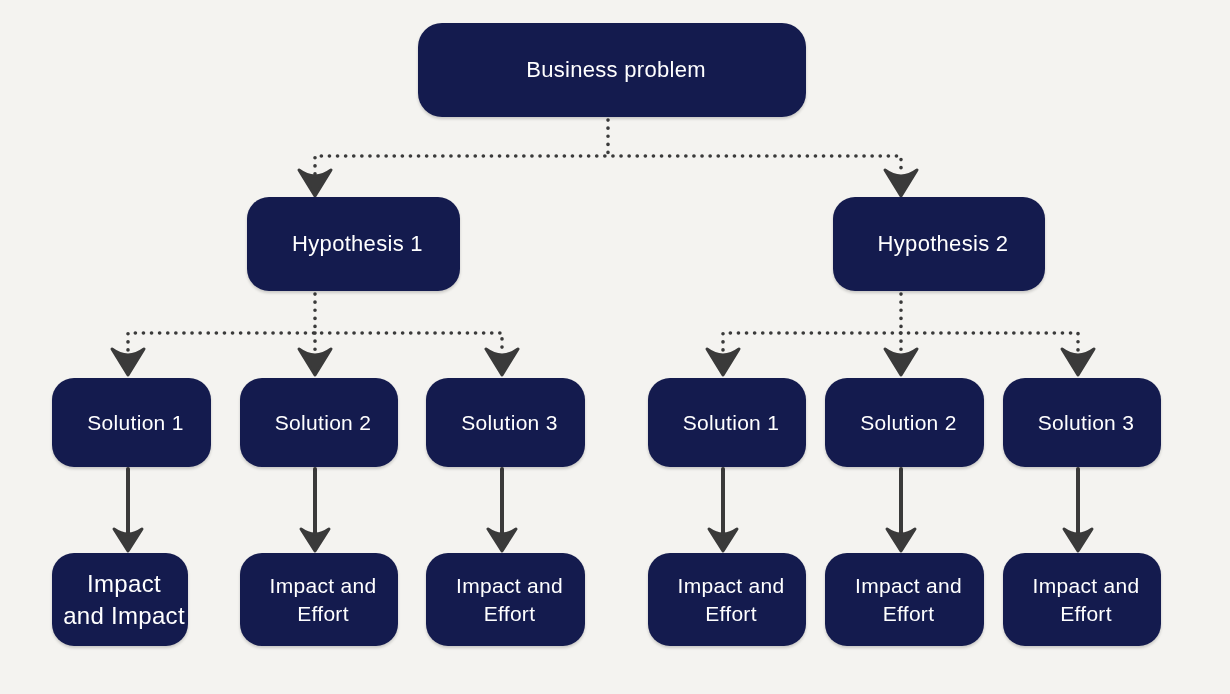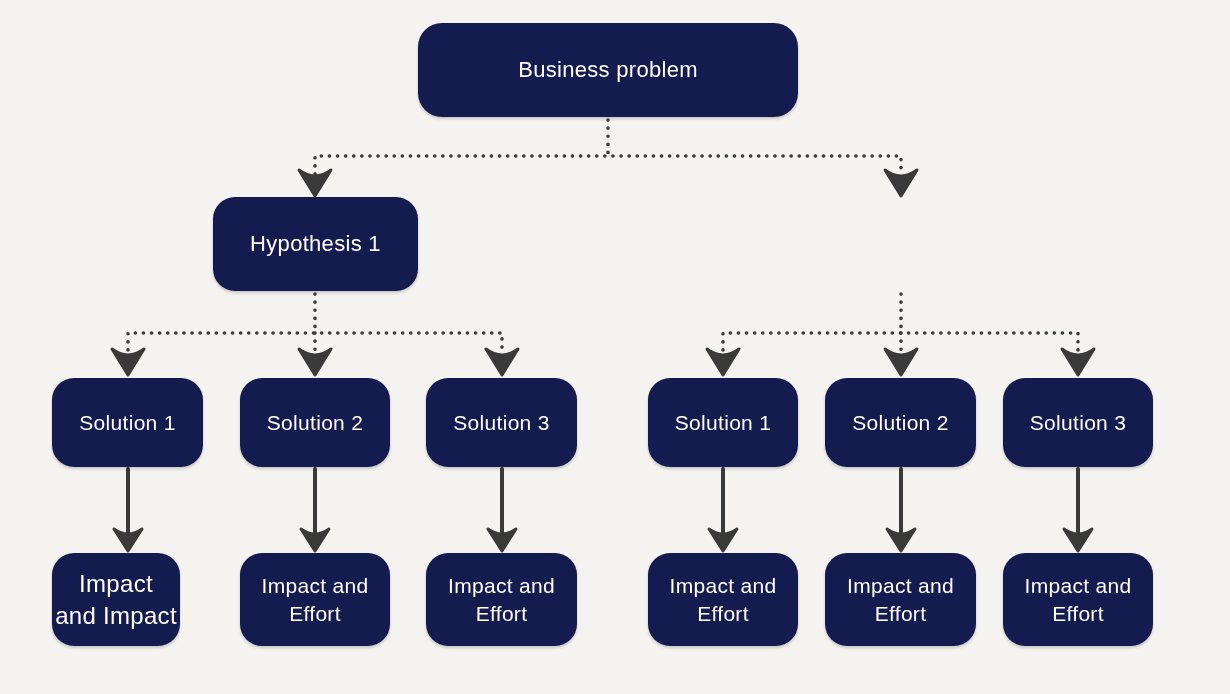--- a/index.html
+++ b/index.html
@@ -54,27 +54,29 @@
     border-radius:22px;
     display:flex;
     flex-direction:column;
     align-items:center;
     justify-content:center;
     text-align:center;
     font-size:21px;
     letter-spacing:0.3px;
     box-shadow:0 2px 3px rgba(0,0,0,0.18);
     line-height:1.3;
+    padding-left:8px;
   }
   .node.root{
     border-radius:24px;
     font-size:22px;
   }
   .node.hypothesis{
     font-size:22px;
+    margin-left:34px;
   }
   .node.impact-lg{
     font-size:24px;
   }
   .line{display:block;}
 </style>
 </head>
 <body>
 
 <div class="canvas">
@@ -123,20 +125,21 @@
       <use href="#arrowhead-sm" class="head" transform="translate(901,551)"></use>
       <path class="solid-line" d="M1078 469 V535"></path>
       <use href="#arrowhead-sm" class="head" transform="translate(1078,551)"></use>
     </g>
   </svg>
 
   <div class="node root" style="left:418px; top:23px; width:380px; height:94px;">Business problem</div>
 
   <div class="node hypothesis" style="left:213px; top:197px; width:205px; height:94px;">Hypothesis 1</div>
 
+  <div class="node hypothesis" style="left:799px; top:197px; width:204px; height:94px;">Hypothesis 2</div>
 
   <div class="node solution" style="left:52px; top:378px; width:151px; height:89px;">Solution 1</div>
 
   <div class="node solution" style="left:240px; top:378px; width:150px; height:89px;">Solution 2</div>
 
   <div class="node solution" style="left:426px; top:378px; width:151px; height:89px;">Solution 3</div>
 
   <div class="node solution" style="left:648px; top:378px; width:150px; height:89px;">Solution 1</div>
 
   <div class="node solution" style="left:825px; top:378px; width:151px; height:89px;">Solution 2</div>

